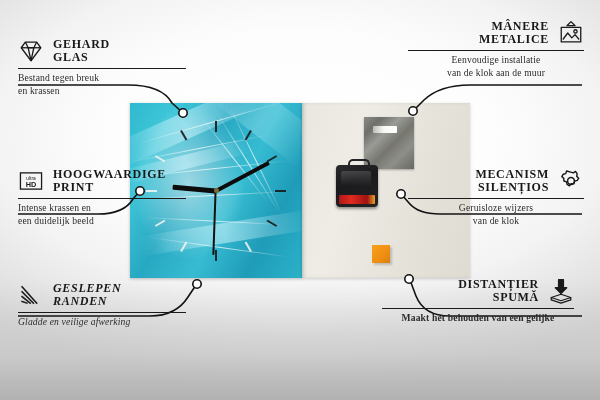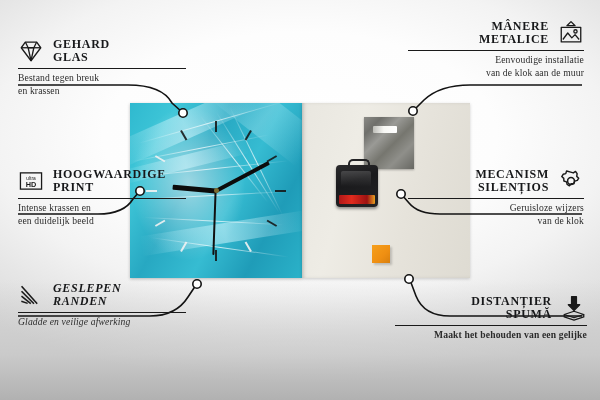--- a/index.html
+++ b/index.html
@@ -73,28 +73,28 @@
   .co-title{
     font-size:12px;letter-spacing:.7px;color:#17181a;line-height:1.12;
     font-family:"Liberation Serif", serif;font-weight:700;text-transform:uppercase;
   }
   .rule{height:1px;background:#1a1a1a;margin-top:3px;}
   .co-sub{font-size:9.6px;line-height:1.35;color:#2c2c2c;margin-top:3px;letter-spacing:.15px;}
   .ico{width:26px;height:26px;flex:0 0 26px;display:block;}
   .left .co-head{justify-content:flex-start;}
   .right .co-head{justify-content:flex-end;}
   .right .co-title{text-align:right;}
-  .right .co-sub{text-align:right;}
+  .right .co-sub{text-align:center;}
 
   .c1{left:18px;top:38px;width:168px;}
   .c2{left:18px;top:168px;width:168px;}
   .c3{left:18px;top:282px;width:168px;font-style:italic;}
   .c4{right:16px;top:20px;width:176px;}
   .c5{right:16px;top:168px;width:176px;}
-  .c6{right:13px;top:278px;width:192px;margin-top:17px;}
+  .c6{right:26px;top:278px;width:192px;}
   .c6 .co-sub{font-weight:bold;}
 
   svg.leader{position:absolute;left:0;top:0;width:600px;height:400px;pointer-events:none;}
 </style>
 </head>
 <body>
 
 <div id="stage">
 
   <div class="product">

